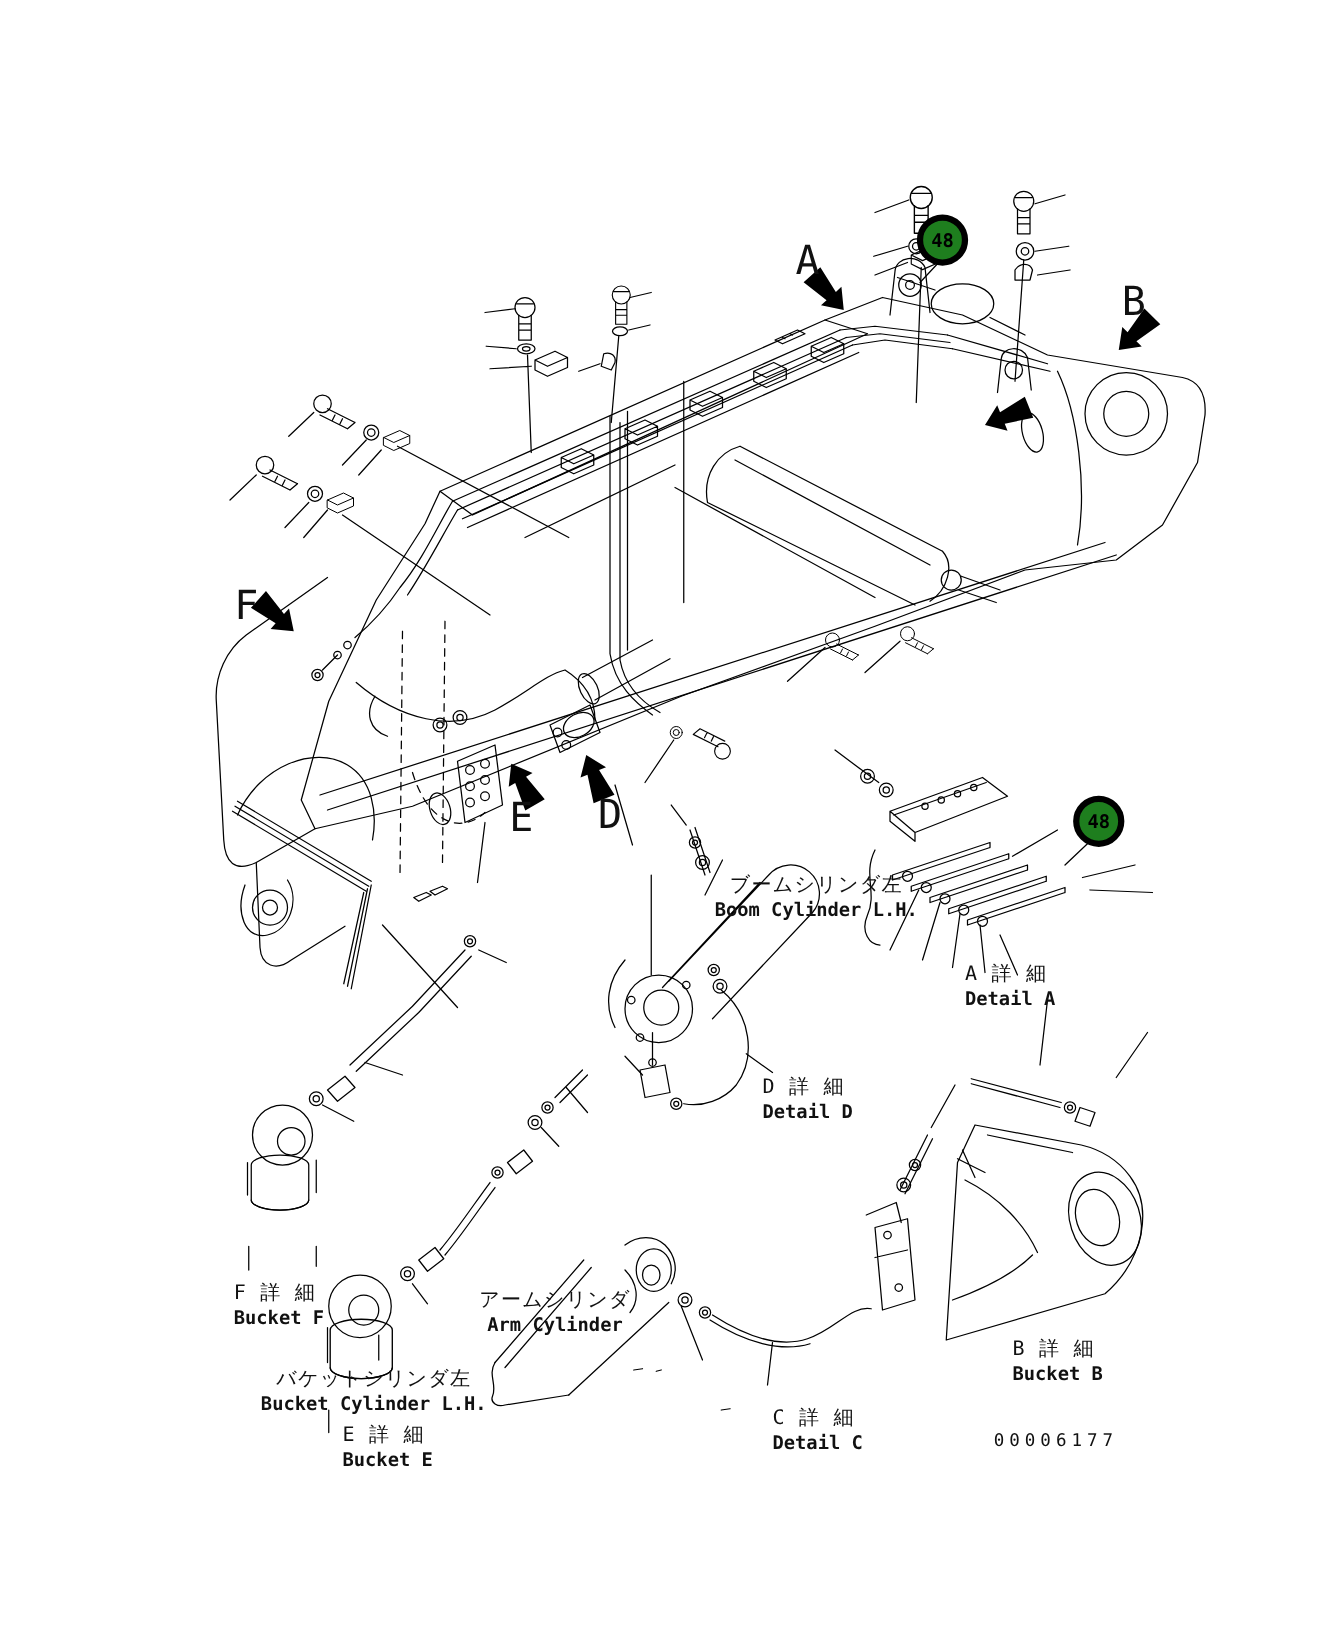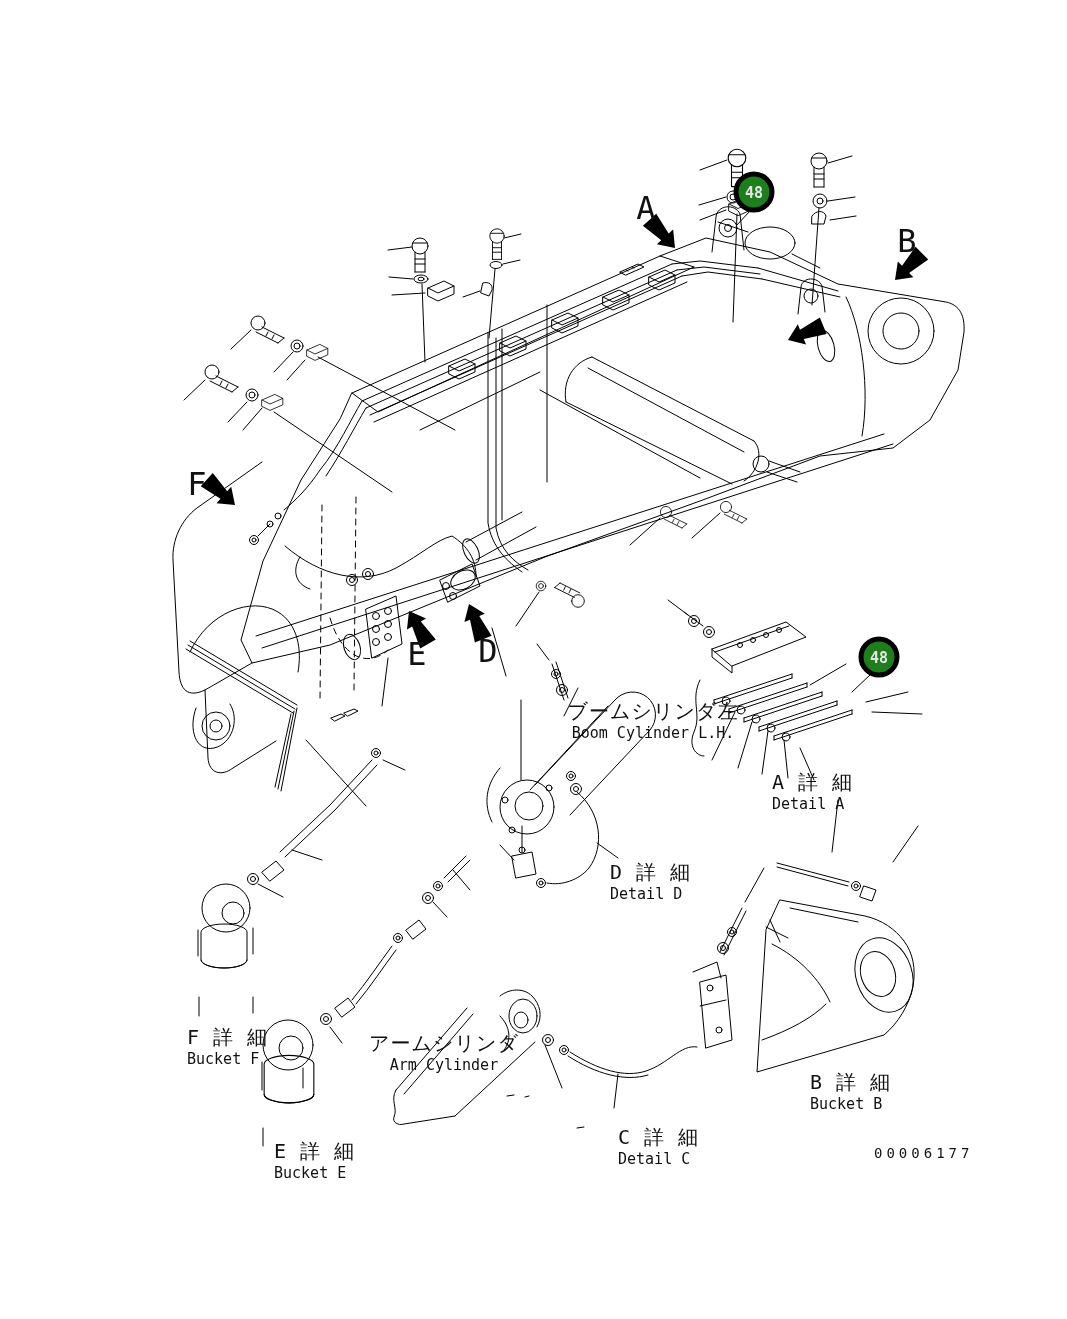--- a/index.html
+++ b/index.html
@@ -1,26 +1,26 @@
 <!DOCTYPE html>
 <html><head>
 <meta charset="utf-8">
 <style>
   html,body{margin:0;padding:0;background:#fff;}
   .canvas{position:relative;width:1067px;height:1319px;background:#ffffff;overflow:hidden;
           font-family:"DejaVu Sans Mono", monospace;color:#111;}
   svg{position:absolute;left:0;top:0;}
   .lbl{position:absolute;white-space:nowrap;line-height:1.3;}
-  .lbl .jp{font-size:20px;letter-spacing:1px;}
-  .lbl .en{font-size:15px;}
+  .lbl .jp{font-size:16px;letter-spacing:1px;}
+  .lbl .en{font-size:15px;font-weight:bold;}
   .lbl.center{transform:translateX(-50%);text-align:center;}
   .sec-letter{position:absolute;font-size:32px;font-weight:400;transform:translate(-50%,-50%);
               font-family:"DejaVu Sans Mono", monospace;}
   .badge{position:absolute;width:31px;height:31px;border-radius:50%;border:5px solid #000;
-         color:#e5e5e5;font-size:15px;font-weight:bold;display:flex;align-items:center;
+         color:#000000;font-size:15px;font-weight:bold;display:flex;align-items:center;
          justify-content:center;transform:translate(-50%,-50%);}
   .dwg-no{position:absolute;font-size:14px;letter-spacing:4px;}
 </style>
 </head>
 <body>
 
 <div class="canvas">
 
 <svg width="1067" height="1319" viewBox="0 0 1067 1319">
   <defs>
@@ -308,20 +308,24 @@
   <div class="jp">D 詳 細</div>
   <div class="en">Detail D</div>
 </div>
 
 
 <div class="lbl" style="left:187px;top:1024px">
   <div class="jp">F 詳 細</div>
   <div class="en">Bucket F</div>
 </div>
 
+<div class="lbl center" style="left:299px;top:1093px">
+  <div class="jp">バケットシリンダ左</div>
+  <div class="en">Bucket Cylinder L.H.</div>
+</div>
 
 <div class="lbl" style="left:274px;top:1138px">
   <div class="jp">E 詳 細</div>
   <div class="en">Bucket E</div>
 </div>
 
 <div class="lbl center" style="left:444px;top:1030px">
   <div class="jp">アームシリンダ</div>
   <div class="en">Arm Cylinder</div>
 </div>
@@ -329,15 +333,15 @@
 <div class="lbl" style="left:618px;top:1124px">
   <div class="jp">C 詳 細</div>
   <div class="en">Detail C</div>
 </div>
 
 <div class="lbl" style="left:810px;top:1069px">
   <div class="jp">B 詳 細</div>
   <div class="en">Bucket B</div>
 </div>
 
-<div class="dwg-no" style="left:874px;top:1145px">00006177</div>
+<div class="dwg-no" style="left:795px;top:1145px">00006177</div>
 
 </div>
 
 </body></html>

